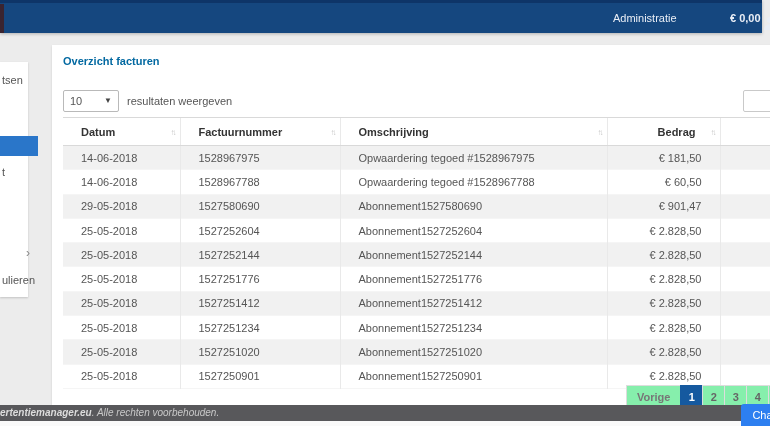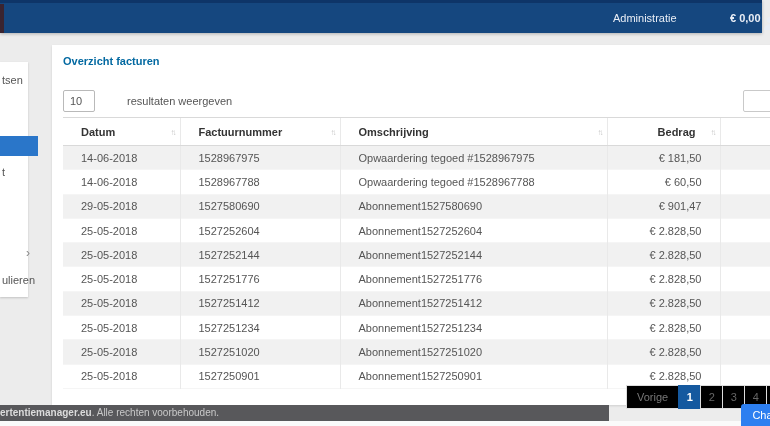--- a/index.html
+++ b/index.html
@@ -38,21 +38,21 @@
   
   .card {
     position:absolute; left:52px; top:45px; width:740px; height:360px;
     background:#fff; box-shadow:0 1px 2px rgba(0,0,0,.12);
   }
   .page-title {
     position:absolute; left:11px; top:10px;
     font-size:11px; font-weight:bold; color:#0369a1;
   }
   .length-select {
-    position:absolute; left:11px; top:45px; width:32px; height:22px;
+    position:absolute; left:11px; top:45px; width:56px; height:22px;
     border:1px solid #b9b9b9; border-radius:2px; background:#fff;
     font-size:11px; color:#555; line-height:20px; padding:0 6px; cursor:pointer;
   }
   .length-select .caret { float:right; font-size:8px; color:#444; line-height:20px; }
   .length-label { position:absolute; left:75px; top:50px; font-size:11px; color:#555; }
   .search-label { position:absolute; left:638px; top:50px; width:100px; text-align:right; font-size:11px; color:#555; }
   .search-input {
     position:absolute; left:691px; top:45px; width:70px; height:22px;
     border:1px solid #c9c9c9; border-radius:2px; font-size:11px; padding:0 5px;
     font-family:"Liberation Sans", sans-serif;
@@ -85,33 +85,33 @@
   .invoices th + th, .invoices td + td { border-left:1px solid #e9e9e9; }
   .invoices tbody tr:nth-child(odd) { background:#f1f1f1; }
   .invoices tbody tr { border-bottom:1px solid #f5f5f5; }
   .invoices td.bedrag { text-align:right; padding-right:18px; }
   .invoices tbody { border-bottom:1px solid #ddd; }
 
   
   .results-info { position:absolute; left:11px; top:347px; font-size:11px; color:#555; }
   .pagination { position:absolute; left:575px; top:340px; display:flex; }
   .pg-btn {
-    height:24px; line-height:22px; border:1px solid #ddd; background:#000000;
-    font-size:11px; color:#666; text-align:center; cursor:pointer; margin-left:-1px;
+    height:24px; line-height:22px; border:1px solid #ddd; background:#86efac;
+    font-size:11px; color:#666; text-align:center; cursor:pointer; margin-left:-1px;font-weight:bold;
   }
   .pg-prev { padding:0 10px; color:#777; }
   .pg-pages { display:flex; }
   .pg-num { width:23px; }
   .pg-num.active { background:#15599f; border-color:#15599f; color:#fff; font-weight:bold; }
 
   
   .bottombar {
-    position:absolute; left:0; top:405px; width:609px; height:16px;
+    position:absolute; left:0; top:405px; width:770px; height:16px;
     background:#58585b; color:#c9c9c9; font-size:10px; line-height:16px;
-    white-space:nowrap; overflow:hidden;
+    white-space:nowrap; overflow:hidden;font-style:italic;
   }
   .bottombar b { color:#dcdcdc; }
   .bottom-strip { position:absolute; left:0; top:421px; width:770px; height:5px; background:#fafafa; }
 
   .chat-btn {
     position:absolute; left:741px; top:404px; width:46px; height:22px;
     background:#2d7ff0; color:#fff; font-size:11px; line-height:22px;
     text-align:center; border-radius:3px 3px 0 0; cursor:pointer;
   }
 </style>

